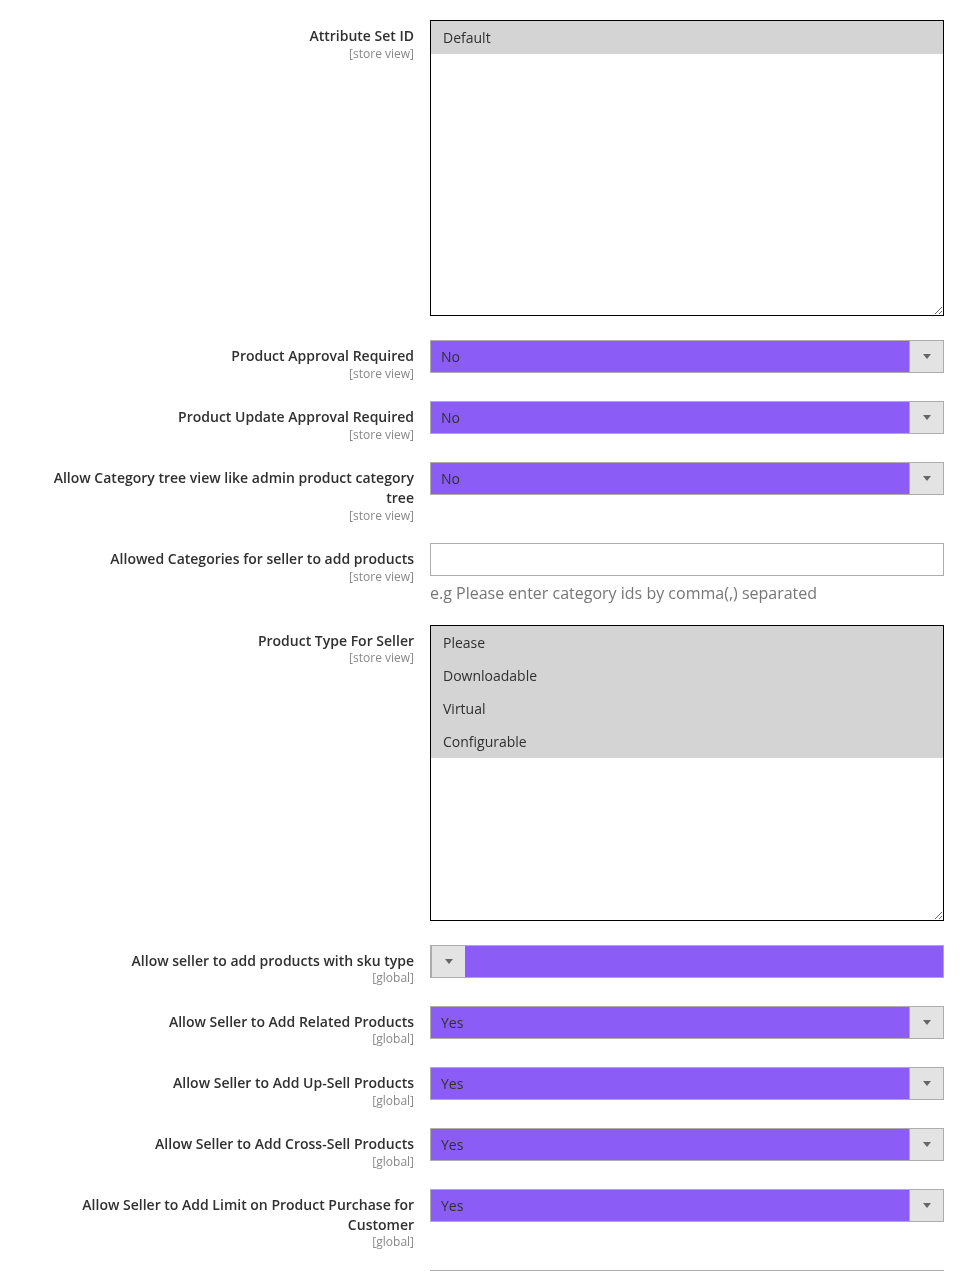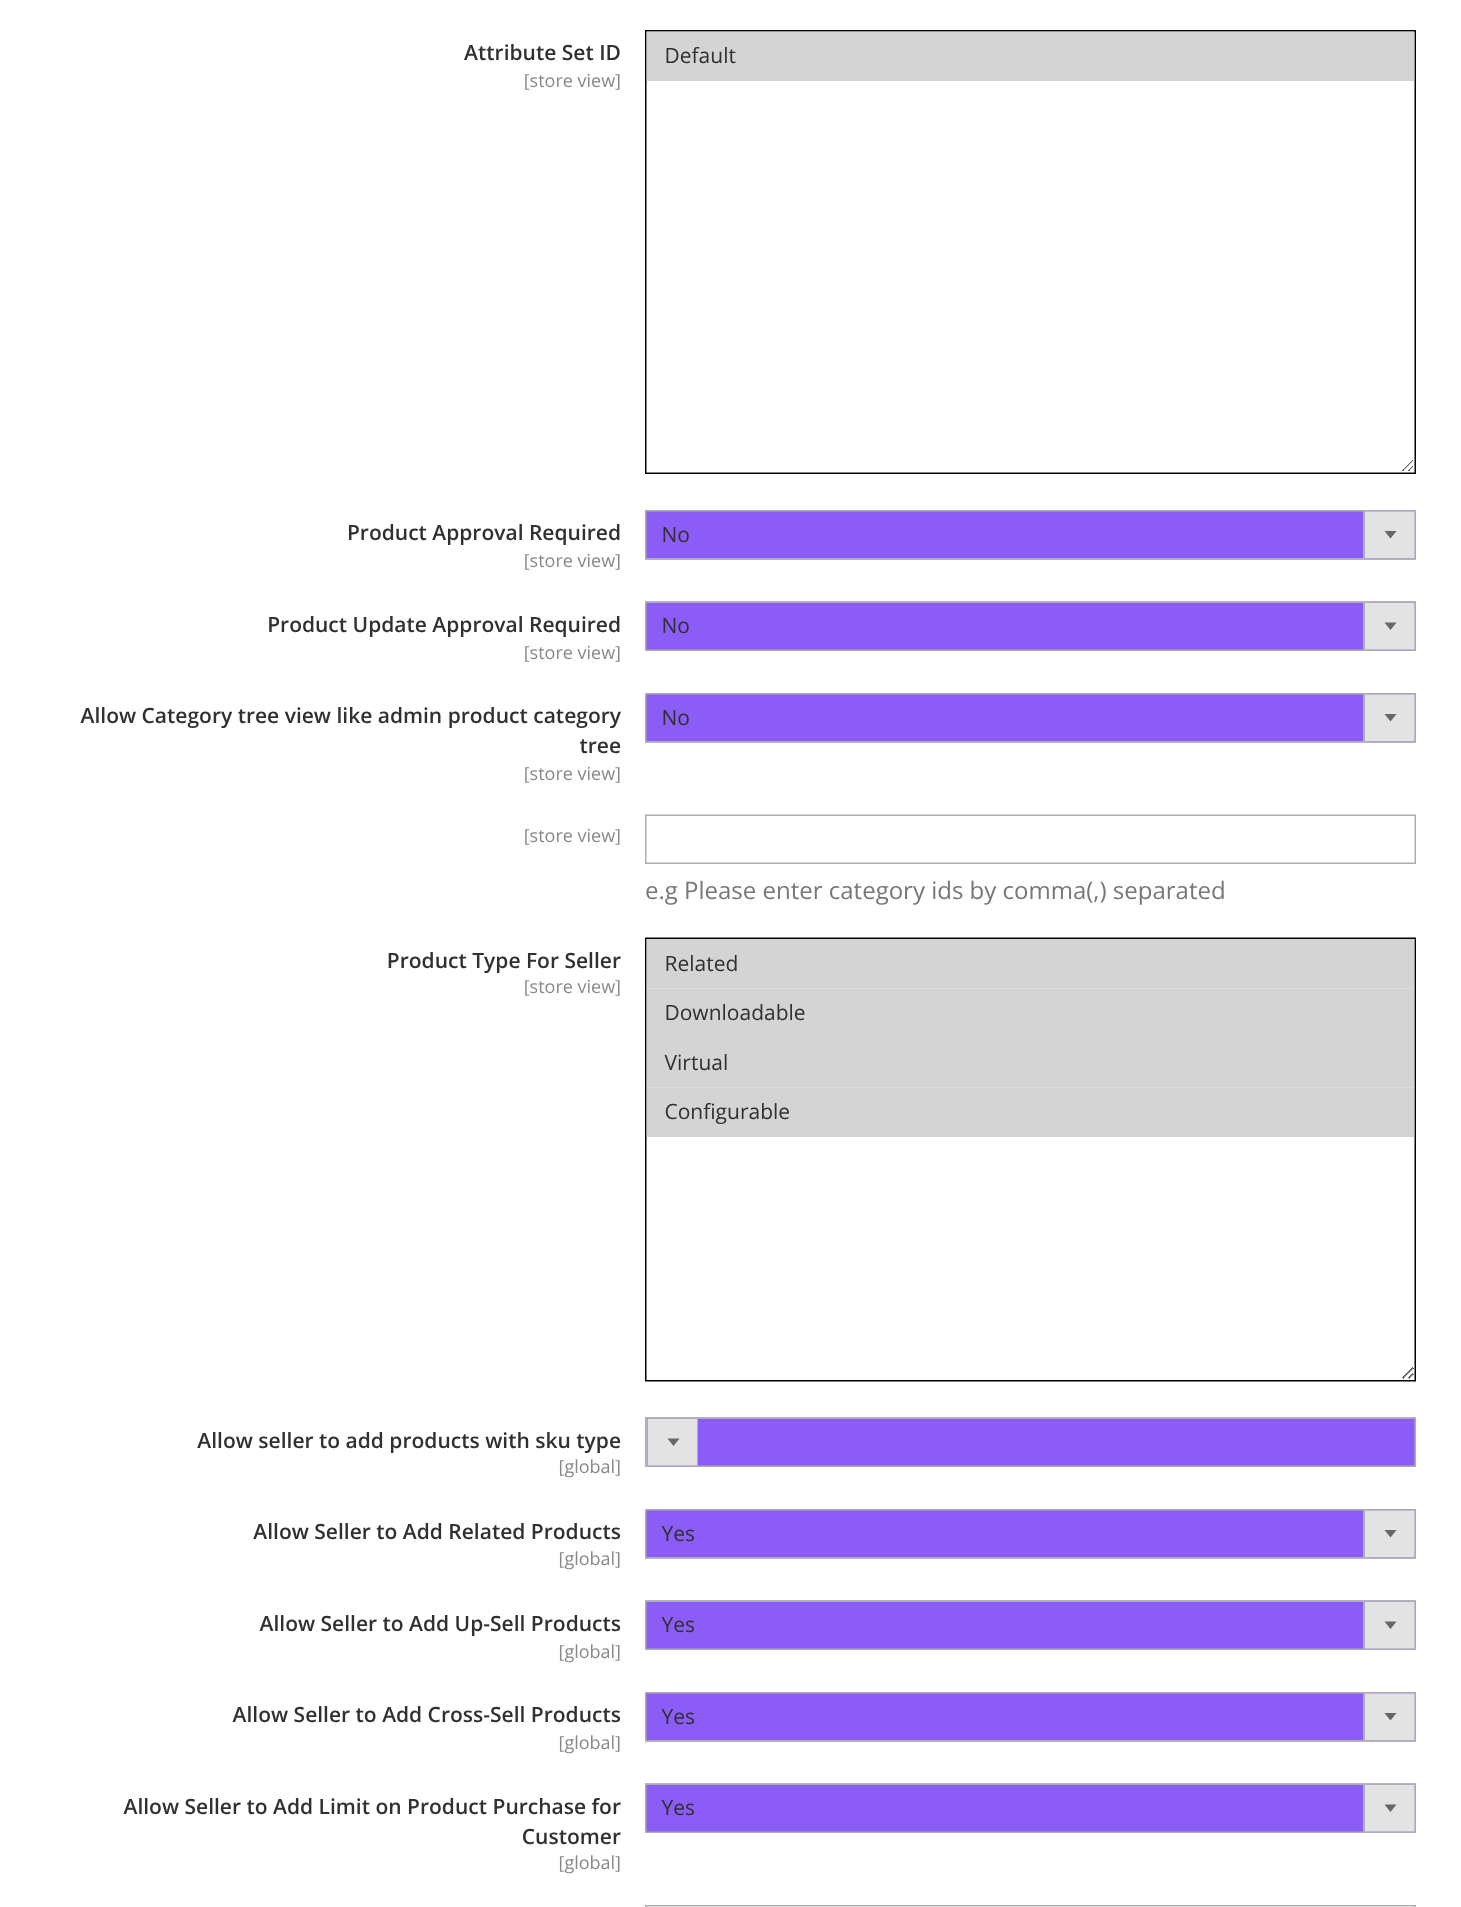--- a/index.html
+++ b/index.html
@@ -75,36 +75,37 @@
       <div class="select-value">No</div>
       <div class="select-btn">
           <div class="caret"></div>
         </div>
     </div>
   </div>
 </div>
 
 <div class="form-row">
   <div class="label-col">
+    <div class="label-text">Allowed Categories for seller to add products</div>
     <div class="scope-text">[store view]</div>
   </div>
   <div class="input-col">
     <input class="text-input" type="text" value="" style="">
     <div class="help-text">e.g Please enter category ids by comma(,) separated</div>
   </div>
 </div>
 
 <div class="form-row tall">
   <div class="label-col">
     <div class="label-text">Product Type For Seller</div>
     <div class="scope-text">[store view]</div>
   </div>
   <div class="input-col">
     <div class="listbox">
-      <div class="listbox-item selected">Related</div>
+      <div class="listbox-item selected">Please</div>
       <div class="listbox-item selected">Downloadable</div>
       <div class="listbox-item selected">Virtual</div>
       <div class="listbox-item selected">Configurable</div>
     </div>
   </div>
 </div>
 
 <div class="form-row">
   <div class="label-col">
     <div class="label-text">Allow seller to add products with sku type</div>

